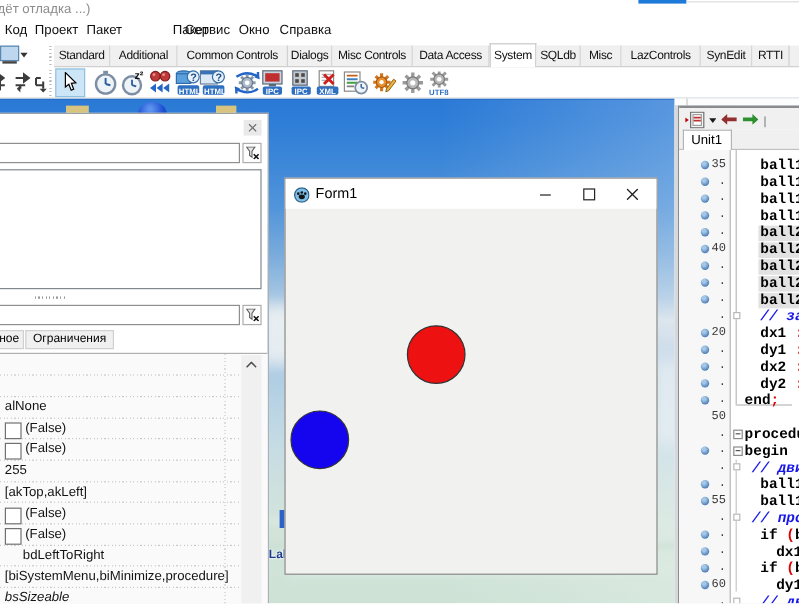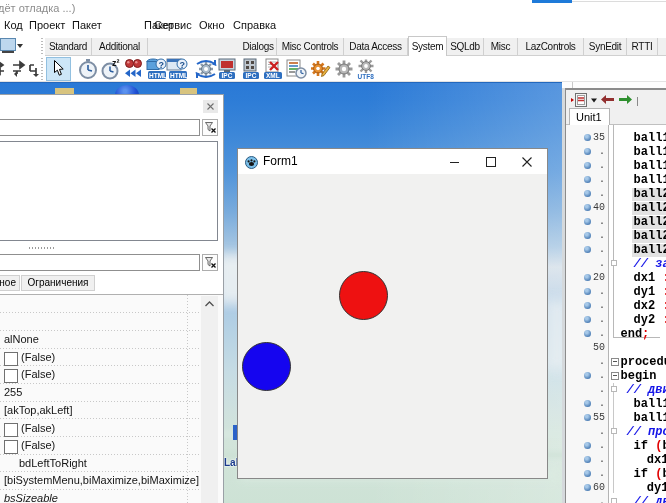--- a/index.html
+++ b/index.html
@@ -79,20 +79,21 @@
     <div class="abs" style="left:0;top:38px;width:14px;height:11px;background:#bdd7ee;border:1px solid #5a88b0;"></div>
     <div class="abs" style="left:2px;top:51px;width:12px;height:2px;background:#444;"></div>
     <div class="abs" style="left:17px;top:44px;width:0;height:0;border-left:3.5px solid transparent;border-right:3.5px solid transparent;border-top:4.5px solid #333;"></div>
 
     <div class="abs" style="left:41px;top:38px;width:2px;height:17px;background-image:repeating-linear-gradient(to bottom,#bbb 0,#bbb 1px,transparent 1px,transparent 3px);"></div>
     <div class="abs" style="left:41px;top:58px;width:2px;height:22px;background-image:repeating-linear-gradient(to bottom,#bbb 0,#bbb 1px,transparent 1px,transparent 3px);"></div>
 
     <div id="tabs" class="abs" style="left:45px;top:38px;width:621px;height:18px;background:#f0f0f0;border-bottom:1px solid #d0d0d0;box-sizing:border-box;">
       <div class="tab" style="left:0;width:47px;">Standard</div>
       <div class="tab" style="left:47px;width:56px;">Additional</div>
+      <div class="tab" style="left:103px;width:92px;">Common Controls</div>
       <div class="tab" style="left:195px;width:37px;">Dialogs</div>
       <div class="tab" style="left:232px;width:67px;">Misc Controls</div>
       <div class="tab" style="left:299px;width:64px;">Data Access</div>
       <div class="tab sel" style="left:363px;width:39px;">System</div>
       <div class="tab" style="left:402px;width:37px;">SQLdb</div>
       <div class="tab" style="left:439px;width:34px;">Misc</div>
       <div class="tab" style="left:473px;width:66px;">LazControls</div>
       <div class="tab" style="left:539px;width:43px;">SynEdit</div>
       <div class="tab" style="left:582px;width:31px;">RTTI</div>
     </div>
@@ -278,21 +279,21 @@
         <div class="gtext" style="left:21px;top:56px;">(False)</div>
       <div class="gcheck" style="top:74px;"></div>
         <div class="gtext" style="left:21px;top:73px;">(False)</div>
       <div class="gtext" style="top:91px;">255</div>
       <div class="gtext" style="top:109px;">[akTop,akLeft]</div>
       <div class="gcheck" style="top:128px;"></div>
         <div class="gtext" style="left:21px;top:127px;">(False)</div>
       <div class="gcheck" style="top:145px;"></div>
         <div class="gtext" style="left:21px;top:144px;">(False)</div>
       <div class="gtext" style="top:162px;padding-left:15px;">bdLeftToRight</div>
-      <div class="gtext" style="top:179px;">[biSystemMenu,biMaximize,biMaximize]</div>
+      <div class="gtext" style="top:179px;">[biSystemMenu,biMinimize,procedure]</div>
       <div class="gtext" style="top:197px;font-style:italic;">bsSizeable</div>
 
       <div class="abs" style="left:201px;top:1px;width:17px;height:209px;background:#f0f0f0;"></div>
       <svg class="abs" style="left:205px;top:6px;" width="9" height="6">
           <path d="M0.5,5 L4.5,1 L8.5,5" stroke="#505050" stroke-width="1.3" fill="none"></path>
         </svg>
     </div>
   </div>
 
   <div class="abs" style="left:562px;top:82px;width:104px;height:6px;background:#fdfdfd;"></div>

